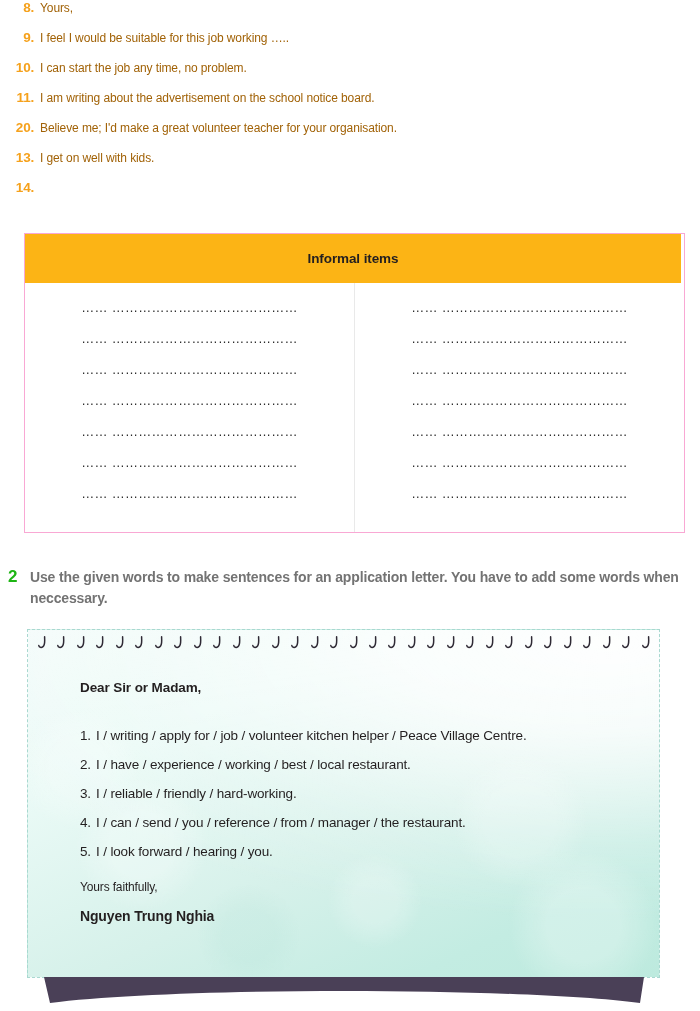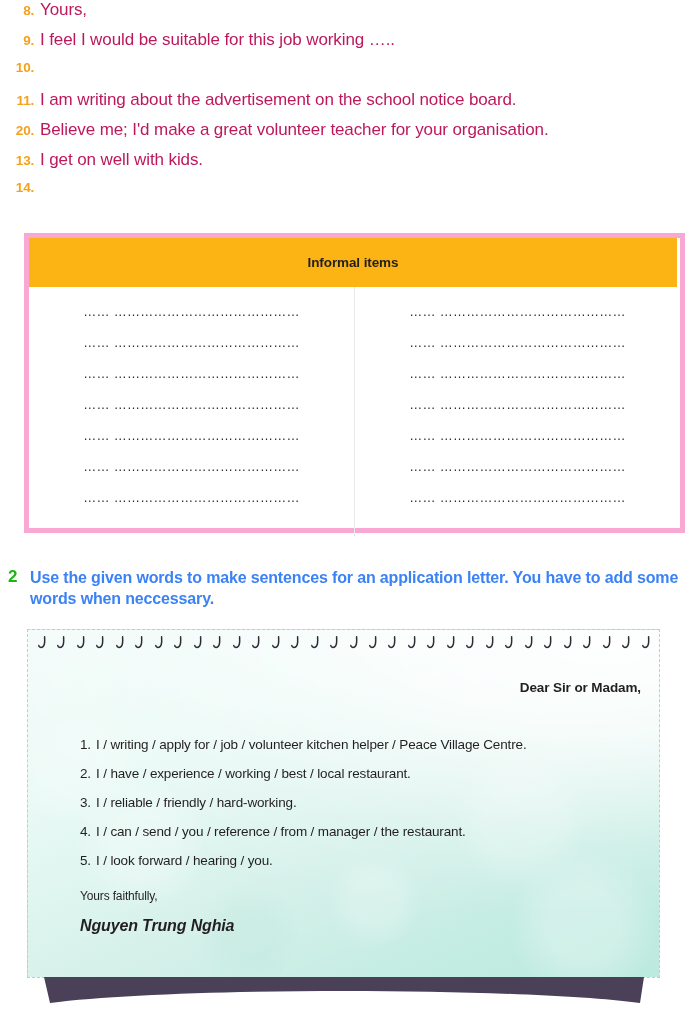--- a/index.html
+++ b/index.html
@@ -32,34 +32,34 @@
     width: 34px;
     min-width: 34px;
     text-align: right;
     padding-right: 6px;
     font-weight: bold;
     font-size: 13.5px;
     color: #f5a11c;
     letter-spacing: -0.2px;
   }
   .sentence-text {
-    font-size: 17px;
-    color: #be185d;
+    font-size: 12px;
+    color: #a16207;
     letter-spacing: -0.1px;
     white-space: pre;
   }
 
   
   .items-table {
     position: absolute;
     left: 24px;
     top: 233px;
     width: 661px;
     height: 300px;
-    border: 5px solid #f9a8d4;
+    border: 1px solid #f9a8d4;
     box-sizing: border-box;
   }
   .table-head {
     display: flex;
     height: 49px;
     background: #ffffff;
   }
   .th {
     flex: 1 1 0;
     background: #fcb415;
@@ -107,25 +107,25 @@
     align-items: flex-start;
   }
   .ex-num {
     font-size: 17px;
     font-weight: bold;
     color: #1eb514;
     min-width: 22px;
     line-height: 19px;
   }
   .ex-text {
-    font-size: 16px;
+    font-size: 14px;
     font-weight: bold;
     line-height: 21px;
     letter-spacing: -0.15px;
-    color: #3b82f6;
+    color: #737373;
     max-width: 665px;
   }
 
   
   .notepad-wrap {
     position: absolute;
     left: 27px;
     top: 629px;
     width: 633px;
     height: 349px;
@@ -173,47 +173,45 @@
   .letter-body {
     position: absolute;
     left: 52px;
     top: 50px;
     right: 18px;
   }
   .salutation {
     font-size: 13.5px;
     font-weight: bold;
     letter-spacing: -0.1px;
-    margin-bottom: 42px;
-    text-align: right;
+    margin-bottom: 33px;
   }
   .given-line {
     display: flex;
     align-items: baseline;
     height: 29px;
     font-size: 13.5px;
     letter-spacing: -0.15px;
     white-space: pre;
   }
   .given-num {
     min-width: 16px;
   }
   .closing {
     font-size: 12px;
     letter-spacing: -0.15px;
     height: 29px;
     line-height: 29px;
   }
   .signature {
-    font-size: 16px;
+    font-size: 14px;
     font-weight: bold;
     letter-spacing: -0.15px;
     height: 29px;
     line-height: 29px;
-    font-style: italic;
   }
 
   
   .notepad-shadow {
     position: absolute;
     left: 44px;
     top: 977px;
     width: 600px;
     height: 30px;
   }
@@ -226,20 +224,21 @@
   <div class="sentence-row" style="top:0">
     <span class="sentence-num">8.</span>
     <span class="sentence-text">Yours,</span>
   </div>
   <div class="sentence-row">
     <span class="sentence-num">9.</span>
     <span class="sentence-text">I feel I would be suitable for this job working …..</span>
   </div>
   <div class="sentence-row">
     <span class="sentence-num">10.</span>
+    <span class="sentence-text">I can start the job any time, no problem.</span>
   </div>
   <div class="sentence-row">
     <span class="sentence-num">11.</span>
     <span class="sentence-text">I am writing about the advertisement on the school notice board.</span>
   </div>
   <div class="sentence-row">
     <span class="sentence-num">20.</span>
     <span class="sentence-text">Believe me; I'd make a great volunteer teacher for your organisation.</span>
   </div>
   <div class="sentence-row">

